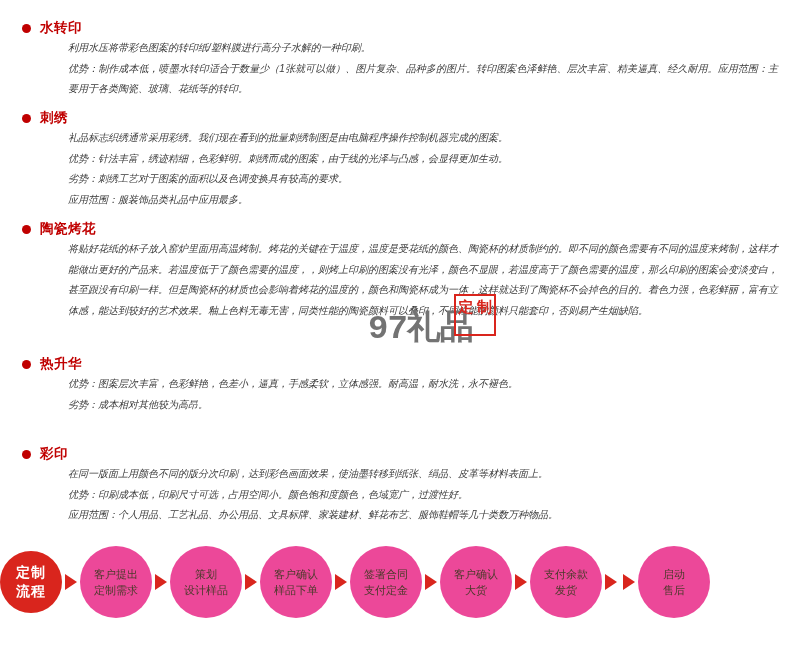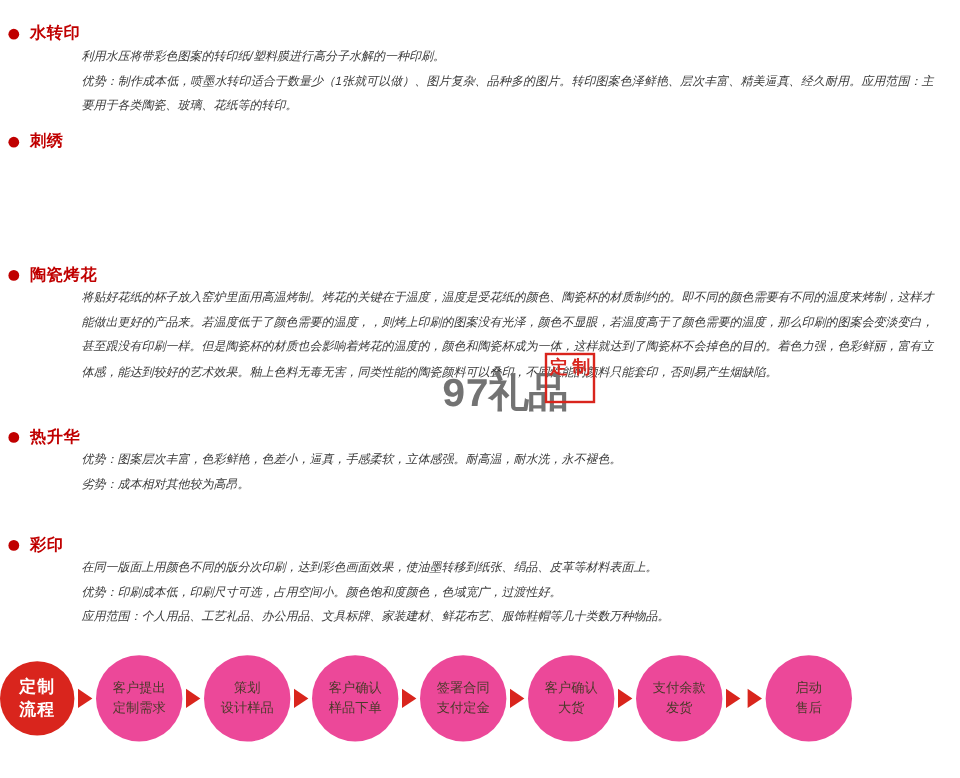--- a/index.html
+++ b/index.html
@@ -15,21 +15,21 @@
     overflow: hidden;
     background: #ffffff;
   }
   .section {
     position: absolute;
     left: 0; width: 800px;
   }
   .sec-head {
     display: flex;
     align-items: center;
-    padding-left: 7px;
+    padding-left: 22px;
     height: 20px;
   }
   .bullet {
     width: 9px; height: 9px;
     border-radius: 50%;
     background: #c00000;
     margin-right: 9px;
     flex: 0 0 auto;
   }
   .sec-title {
@@ -140,20 +140,26 @@
       <p>利用水压将带彩色图案的转印纸/塑料膜进行高分子水解的一种印刷。</p>
       <p>优势：制作成本低，喷墨水转印适合于数量少（1张就可以做）、图片复杂、品种多的图片。转印图案色泽鲜艳、层次丰富、精美逼真、经久耐用。应用范围：主要用于各类陶瓷、玻璃、花纸等的转印。</p>
     </div>
   </div>
 
   <div class="section" style="top:108px;">
     <div class="sec-head">
       <span class="bullet"></span>
       <span class="sec-title">刺绣</span>
     </div>
+    <div class="body">
+      <p>礼品标志织绣通常采用彩绣。我们现在看到的批量刺绣制图是由电脑程序操作控制机器完成的图案。</p>
+      <p>优势：针法丰富，绣迹精细，色彩鲜明。刺绣而成的图案，由于线的光泽与凸感，会显得更加生动。</p>
+      <p>劣势：刺绣工艺对于图案的面积以及色调变换具有较高的要求。</p>
+      <p>应用范围：服装饰品类礼品中应用最多。</p>
+    </div>
   </div>
 
   <div class="section" style="top:219px;">
     <div class="sec-head">
       <span class="bullet"></span>
       <span class="sec-title">陶瓷烤花</span>
     </div>
     <div class="body">
       <p>将贴好花纸的杯子放入窑炉里面用高温烤制。烤花的关键在于温度，温度是受花纸的颜色、陶瓷杯的材质制约的。即不同的颜色需要有不同的温度来烤制，这样才能做出更好的产品来。若温度低于了颜色需要的温度，，则烤上印刷的图案没有光泽，颜色不显眼，若温度高于了颜色需要的温度，那么印刷的图案会变淡变白，甚至跟没有印刷一样。但是陶瓷杯的材质也会影响着烤花的温度的，颜色和陶瓷杯成为一体，这样就达到了陶瓷杯不会掉色的目的。着色力强，色彩鲜丽，富有立体感，能达到较好的艺术效果。釉上色料无毒无害，同类性能的陶瓷颜料可以叠印，不同性能的颜料只能套印，否则易产生烟缺陷。</p>
     </div>

